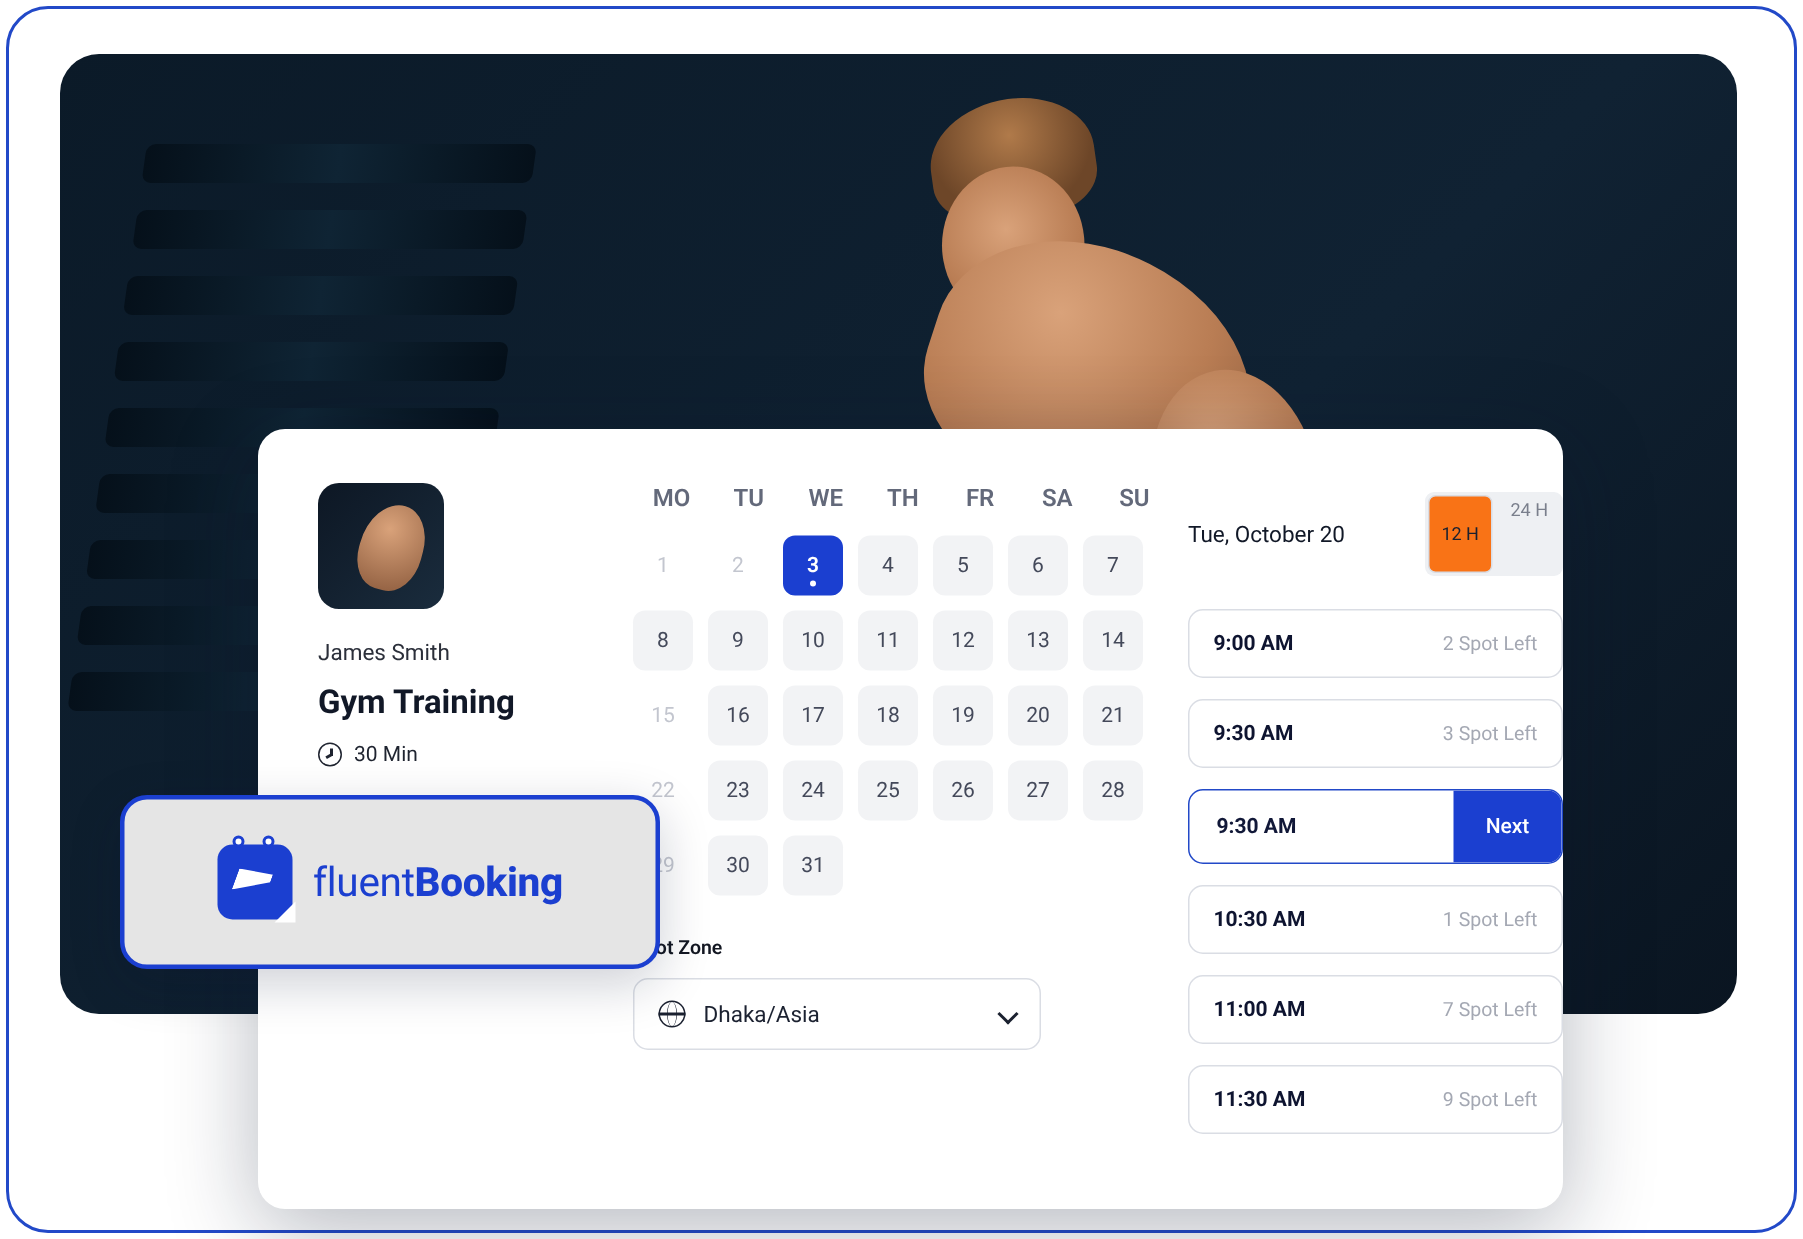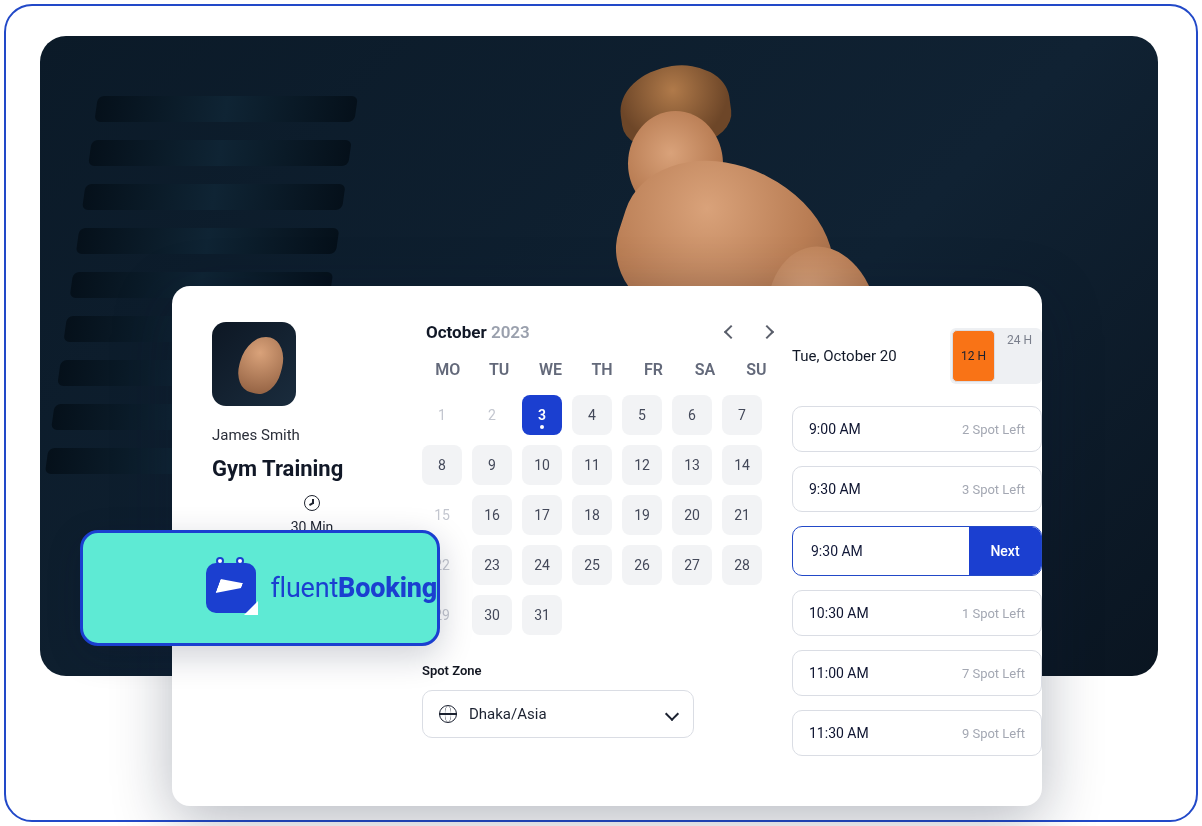--- a/index.html
+++ b/index.html
@@ -132,21 +132,20 @@
     font-weight: 700;
     color: #111827;
     margin-bottom: 14px;
   }
   .duration {
     display: flex;
     align-items: center;
     gap: 8px;
     font-size: 14px;
     color: #1f2430;
-    flex-direction: column;
   }
   .clock-icon {
     width: 16px; height: 16px;
     border: 1.6px solid #1f2430;
     border-radius: 50%;
     position: relative;
   }
   .clock-icon::before, .clock-icon::after {
     content: "";
     position: absolute;
@@ -297,21 +296,21 @@
     display: flex;
     justify-content: space-between;
     align-items: center;
     height: 46px;
     padding: 0 16px;
     border: 1px solid #dadde4;
     border-radius: 10px;
     margin-bottom: 14px;
     font-size: 14px;
   }
-  .slot .time { color: #0e1430; font-weight: 400; }
+  .slot .time { color: #0e1430; font-weight: 700; }
   .slot .spots { color: #a4a8b3; font-size: 13px; }
 
   .slot.selected {
     border: 1.5px solid #2249c8;
     padding: 0;
     overflow: hidden;
     height: 50px;
   }
   .slot.selected .time {
     flex: 1;
@@ -330,26 +329,26 @@
     font-weight: 500;
   }
 
   
   .logo-pill {
     position: absolute;
     top: 530px;
     left: 80px;
     width: 360px;
     height: 116px;
-    background: #5eead4;
+    background: #e5e5e5;
     border: 3px solid #1b3fd0;
     border-radius: 18px;
     display: flex;
     align-items: center;
-    justify-content: flex-end;
+    justify-content: center;
     gap: 14px;
     box-shadow: 0 10px 34px rgba(12,22,48,0.20);
   }
   .logo-icon {
     width: 50px; height: 50px;
     background: #1b3fd0;
     border-radius: 10px;
     position: relative;
   }
   .logo-icon::before {
@@ -422,30 +421,20 @@
     <div class="thumb"></div>
     <div class="presenter">James Smith</div>
     <div class="event-title">Gym Training</div>
     <div class="duration">
       <span class="clock-icon"></span>
       <span>30 Min</span>
     </div>
   </div>
 
   <div>
-    <div class="cal-header">
-      <div class="month">
-        <span>October</span>
-        <span class="year">2023</span>
-      </div>
-      <div class="nav-arrows">
-        <span class="chev left"></span>
-        <span class="chev right"></span>
-      </div>
-    </div>
     <div class="weekdays" id="weekdays">
         <div>MO</div>
         <div>TU</div>
         <div>WE</div>
         <div>TH</div>
         <div>FR</div>
         <div>SA</div>
         <div>SU</div>
       </div>
     <div class="days" id="days">

